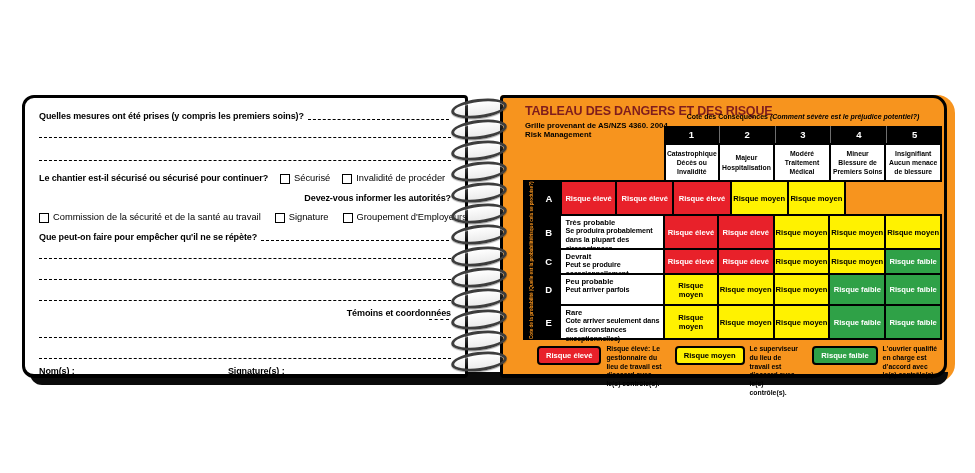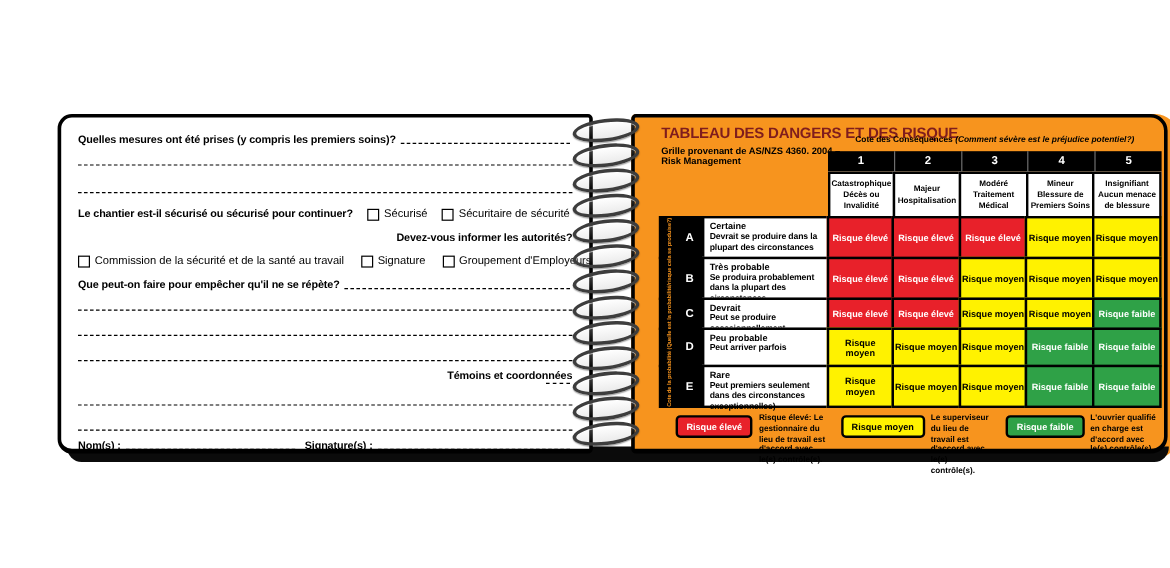--- a/index.html
+++ b/index.html
@@ -1,17 +1,17 @@
 <!DOCTYPE html>
 <html><head>
 <meta charset="utf-8">
 <style>
   html,body{margin:0;padding:0;background:#ffffff;}
   body{width:975px;height:473px;font-family:"Liberation Sans",sans-serif;position:relative;overflow:hidden;}
-  .stage{position:absolute;inset:0;margin-left:26px;}
+  .stage{position:absolute;inset:0;}
 
   
   .cover-rim{position:absolute;left:500px;top:95px;width:455px;height:287px;background:#F7941E;border-radius:4px 18px 18px 6px;z-index:0;}
   .bottom-edge{position:absolute;left:30px;top:372px;width:918px;height:13px;background:#0b0b0b;border-radius:0 0 12px 12px;z-index:0;}
 
   .page{position:absolute;top:95px;height:283px;box-sizing:border-box;border:3px solid #000;z-index:1;}
   .page-left{left:22px;width:446px;background:#fff;border-radius:12px 4px 4px 12px;border-bottom-width:4px;}
   .page-right{left:500px;width:447px;background:#F7941E;border-radius:4px 14px 14px 4px;border-bottom-width:4px;}
 
   
@@ -93,21 +93,21 @@
       <div class="dline" style="margin-top:22px;"></div>
 
       <div class="row" style="margin-top:12px;text-align:center;">
         <span class="bq">Le chantier est-il sécurisé ou sécurisé pour continuer?</span>
         <span class="cb">
           <span class="box"></span>
           <span class="cblabel">Sécurisé</span>
         </span>
         <span class="cb">
           <span class="box"></span>
-          <span class="cblabel">Sécuritaire de sécurité</span>
+          <span class="cblabel">Invalidité de procéder</span>
         </span>
       </div>
 
       <div class="row" style="margin-top:9px;justify-content:flex-end;">
         <span class="bq">Devez-vous informer les autorités?</span>
       </div>
 
       <div class="row cbrow" style="margin-top:8px;">
         <span class="cb">
           <span class="box"></span>
@@ -183,24 +183,20 @@
         <div class="colhead">Insignifiant
 Aucun menace
 de blessure</div>
       </div>
 
       <div class="matrix">
         <div class="ylabel">Cote de la probabilité (Quelle est la probabilité/risque cela se produise?)</div>
 
         <div class="mrow">
           <div class="letter">A</div>
-          <div class="desc">
-            <span class="dn">Certaine</span>
-            <span class="dd">Devrait se produire dans la plupart des circonstances</span>
-          </div>
           <div class="mcell" data-level="eleve">Risque élevé</div>
           <div class="mcell" data-level="eleve">Risque élevé</div>
           <div class="mcell" data-level="eleve">Risque élevé</div>
           <div class="mcell" data-level="moyen">Risque moyen</div>
           <div class="mcell" data-level="moyen">Risque moyen</div>
         </div>
 
         <div class="mrow">
           <div class="letter">B</div>
           <div class="desc">
@@ -237,21 +233,21 @@
           <div class="mcell" data-level="moyen">Risque moyen</div>
           <div class="mcell" data-level="moyen">Risque moyen</div>
           <div class="mcell" data-level="faible">Risque faible</div>
           <div class="mcell" data-level="faible">Risque faible</div>
         </div>
 
         <div class="mrow">
           <div class="letter">E</div>
           <div class="desc">
             <span class="dn">Rare</span>
-            <span class="dd">Peut premiers seulement dans des circonstances exceptionnelles)</span>
+            <span class="dd">Cote arriver seulement dans des circonstances exceptionnelles)</span>
           </div>
           <div class="mcell" data-level="moyen">Risque moyen</div>
           <div class="mcell" data-level="moyen">Risque moyen</div>
           <div class="mcell" data-level="moyen">Risque moyen</div>
           <div class="mcell" data-level="faible">Risque faible</div>
           <div class="mcell" data-level="faible">Risque faible</div>
         </div>
       </div>
 
       <div class="legend">

